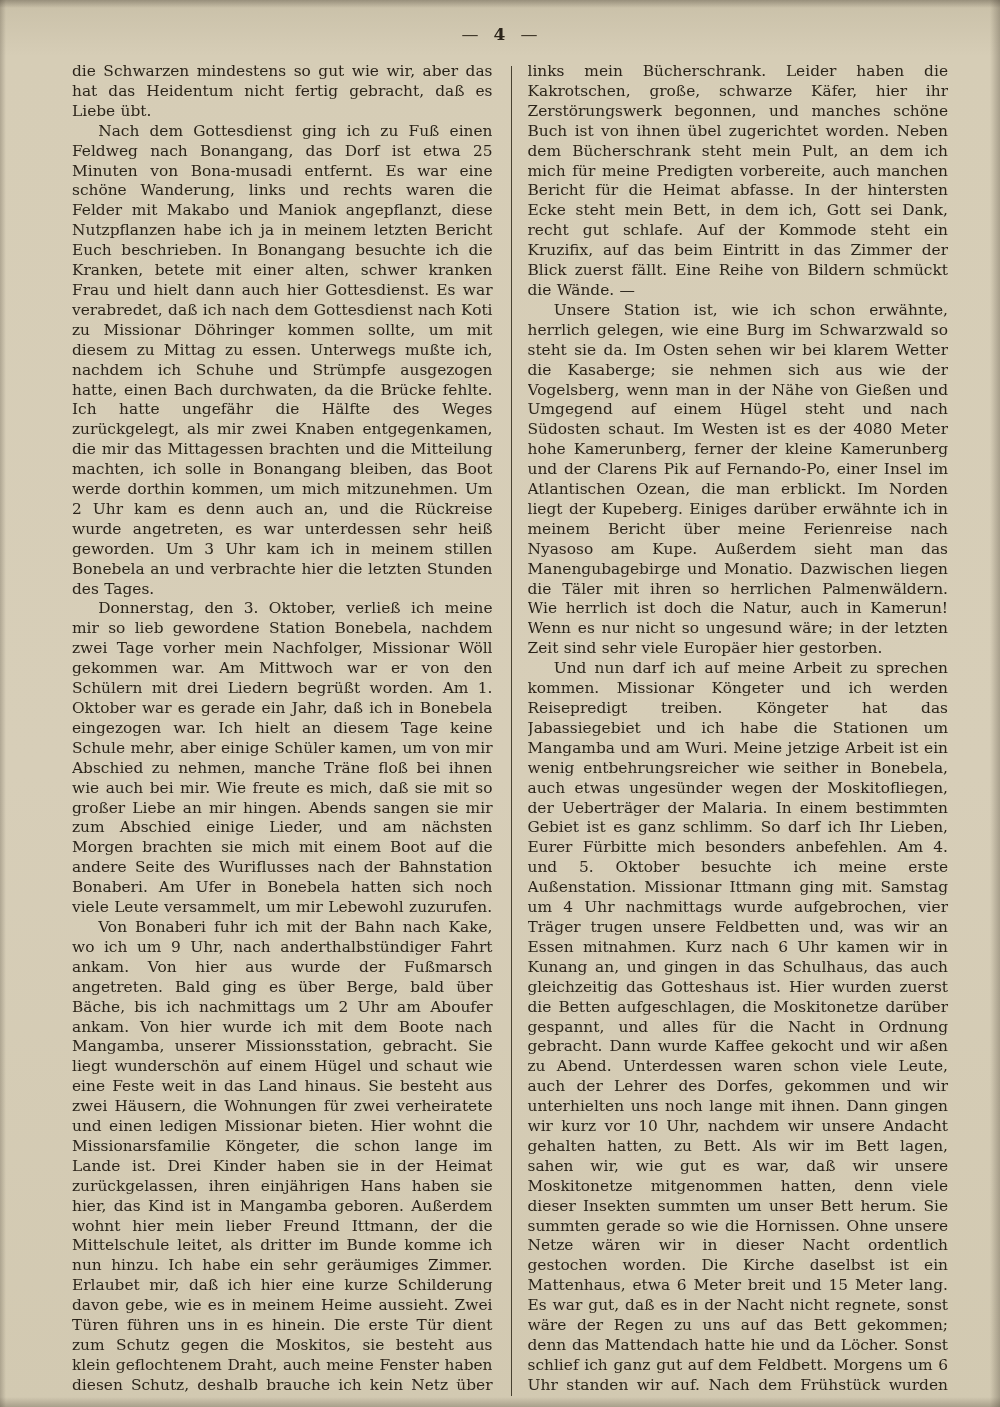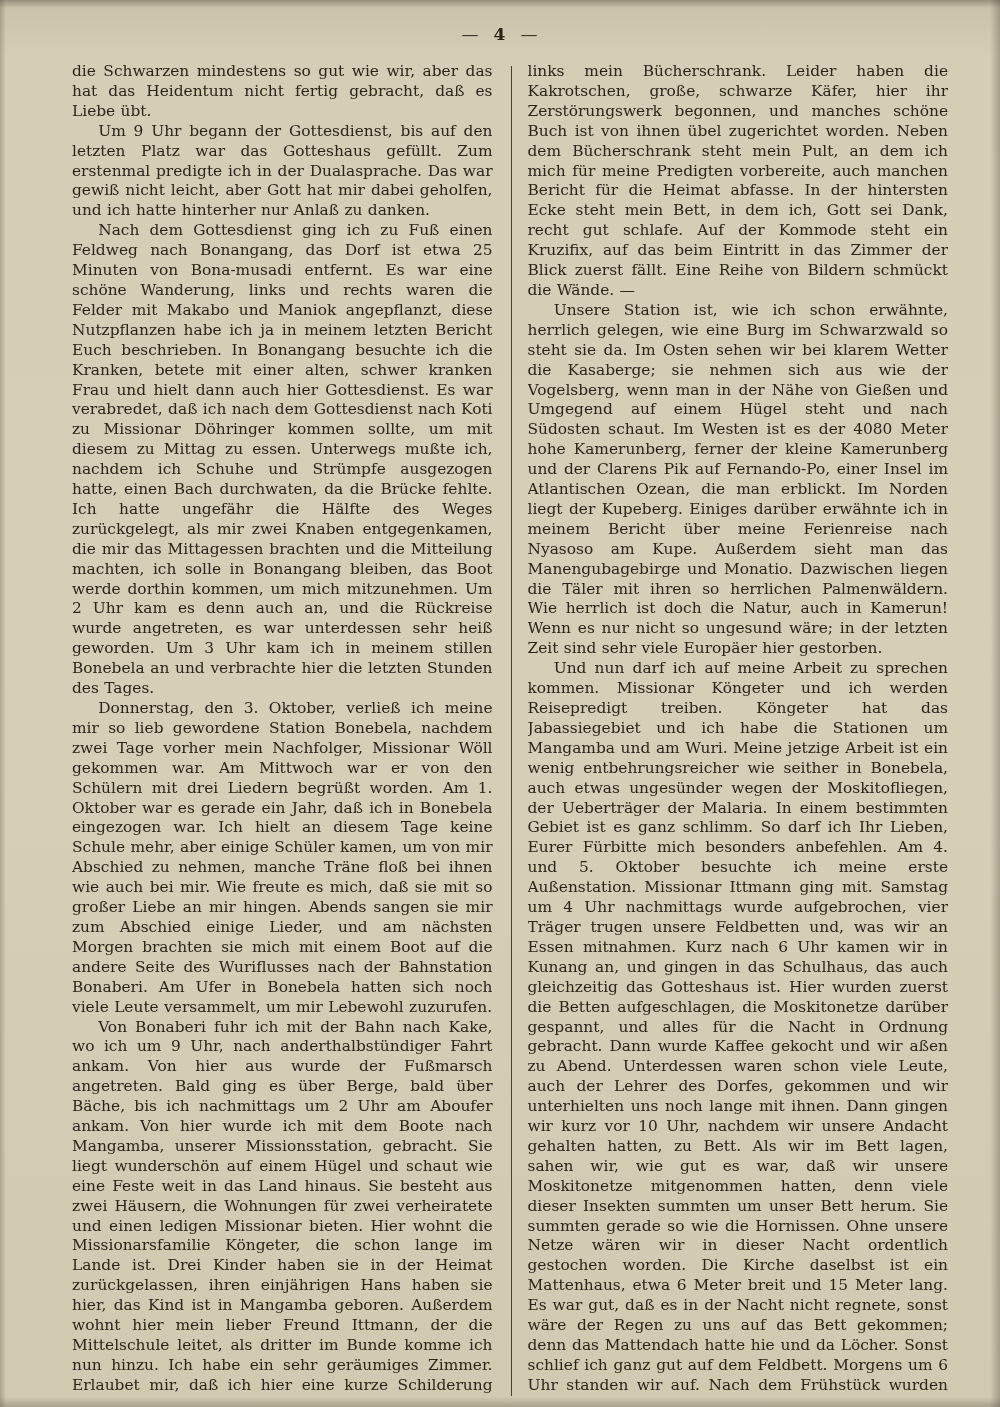--- a/index.html
+++ b/index.html
@@ -83,21 +83,20 @@
 <div class="page">
 
   <div class="page-header">
     <span class="dash">—</span><span class="num">4</span><span class="dash">—</span>
   </div>
 
   <div class="columns">
 
     <div class="column">
       <p>die Schwarzen mindestens so gut wie wir, aber das hat das Heidentum nicht fertig gebracht, daß es Liebe übt.</p>
-      <p class="indent">Um 9 Uhr begann der Gottesdienst, bis auf den letzten Platz war das Gotteshaus gefüllt. Zum erstenmal predigte ich in der Dualasprache. Das war gewiß nicht leicht, aber Gott hat mir dabei geholfen, und ich hatte hinterher nur Anlaß zu danken.</p>
       <p class="indent">Nach dem Gottesdienst ging ich zu Fuß einen Feldweg nach Bonangang, das Dorf ist etwa 25 Minuten von Bona-musadi entfernt. Es war eine schöne Wanderung, links und rechts waren die Felder mit Makabo und Maniok angepflanzt, diese Nutzpflanzen habe ich ja in meinem letzten Bericht Euch beschrieben. In Bonangang besuchte ich die Kranken, betete mit einer alten, schwer kranken Frau und hielt dann auch hier Gottesdienst. Es war verabredet, daß ich nach dem Gottesdienst nach Koti zu Missionar Döhringer kommen sollte, um mit diesem zu Mittag zu essen. Unterwegs mußte ich, nachdem ich Schuhe und Strümpfe ausgezogen hatte, einen Bach durchwaten, da die Brücke fehlte. Ich hatte ungefähr die Hälfte des Weges zurückgelegt, als mir zwei Knaben entgegenkamen, die mir das Mittagessen brachten und die Mitteilung machten, ich solle in Bonangang bleiben, das Boot werde dorthin kommen, um mich mitzunehmen. Um 2 Uhr kam es denn auch an, und die Rückreise wurde angetreten, es war unterdessen sehr heiß geworden. Um 3 Uhr kam ich in meinem stillen Bonebela an und verbrachte hier die letzten Stunden des Tages.</p>
       <p class="indent">Donnerstag, den 3. Oktober, verließ ich meine mir so lieb gewordene Station Bonebela, nachdem zwei Tage vorher mein Nachfolger, Missionar Wöll gekommen war. Am Mittwoch war er von den Schülern mit drei Liedern begrüßt worden. Am 1. Oktober war es gerade ein Jahr, daß ich in Bonebela eingezogen war. Ich hielt an diesem Tage keine Schule mehr, aber einige Schüler kamen, um von mir Abschied zu nehmen, manche Träne floß bei ihnen wie auch bei mir. Wie freute es mich, daß sie mit so großer Liebe an mir hingen. Abends sangen sie mir zum Abschied einige Lieder, und am nächsten Morgen brachten sie mich mit einem Boot auf die andere Seite des Wuriflusses nach der Bahnstation Bonaberi. Am Ufer in Bonebela hatten sich noch viele Leute versammelt, um mir Lebewohl zuzurufen.</p>
       <p class="indent">Von Bonaberi fuhr ich mit der Bahn nach Kake, wo ich um 9 Uhr, nach anderthalbstündiger Fahrt ankam. Von hier aus wurde der Fußmarsch angetreten. Bald ging es über Berge, bald über Bäche, bis ich nachmittags um 2 Uhr am Aboufer ankam. Von hier wurde ich mit dem Boote nach Mangamba, unserer Missionsstation, gebracht. Sie liegt wunderschön auf einem Hügel und schaut wie eine Feste weit in das Land hinaus. Sie besteht aus zwei Häusern, die Wohnungen für zwei verheiratete und einen ledigen Missionar bieten. Hier wohnt die Missionarsfamilie Köngeter, die schon lange im Lande ist. Drei Kinder haben sie in der Heimat zurückgelassen, ihren einjährigen Hans haben sie hier, das Kind ist in Mangamba geboren. Außerdem wohnt hier mein lieber Freund Ittmann, der die Mittelschule leitet, als dritter im Bunde komme ich nun hinzu. Ich habe ein sehr geräumiges Zimmer. Erlaubet mir, daß ich hier eine kurze Schilderung davon gebe, wie es in meinem Heime aussieht. Zwei Türen führen uns in es hinein. Die erste Tür dient zum Schutz gegen die Moskitos, sie besteht aus klein geflochtenem Draht, auch meine Fenster haben diesen Schutz, deshalb brauche ich kein Netz über mein Bett anzubringen. Die zweite Tür ist von gewöhnlichem Schlag, rechts von ihr steht mein Waschtisch,</p>
     </div>
 
     <div class="divider"></div>
 
     <div class="column">
       <p>links mein Bücherschrank. Leider haben die Kakrotschen, große, schwarze Käfer, hier ihr Zerstörungswerk begonnen, und manches schöne Buch ist von ihnen übel zugerichtet worden. Neben dem Bücherschrank steht mein Pult, an dem ich mich für meine Predigten vorbereite, auch manchen Bericht für die Heimat abfasse. In der hintersten Ecke steht mein Bett, in dem ich, Gott sei Dank, recht gut schlafe. Auf der Kommode steht ein Kruzifix, auf das beim Eintritt in das Zimmer der Blick zuerst fällt. Eine Reihe von Bildern schmückt die Wände. —</p>
       <p class="indent">Unsere Station ist, wie ich schon erwähnte, herrlich gelegen, wie eine Burg im Schwarzwald so steht sie da. Im Osten sehen wir bei klarem Wetter die Kasaberge; sie nehmen sich aus wie der Vogelsberg, wenn man in der Nähe von Gießen und Umgegend auf einem Hügel steht und nach Südosten schaut. Im Westen ist es der 4080 Meter hohe Kamerunberg, ferner der kleine Kamerunberg und der Clarens Pik auf Fernando-Po, einer Insel im Atlantischen Ozean, die man erblickt. Im Norden liegt der Kupeberg. Einiges darüber erwähnte ich in meinem Bericht über meine Ferienreise nach Nyasoso am Kupe. Außerdem sieht man das Manengubagebirge und Monatio. Dazwischen liegen die Täler mit ihren so herrlichen Palmenwäldern. Wie herrlich ist doch die Natur, auch in Kamerun! Wenn es nur nicht so ungesund wäre; in der letzten Zeit sind sehr viele Europäer hier gestorben.</p>

